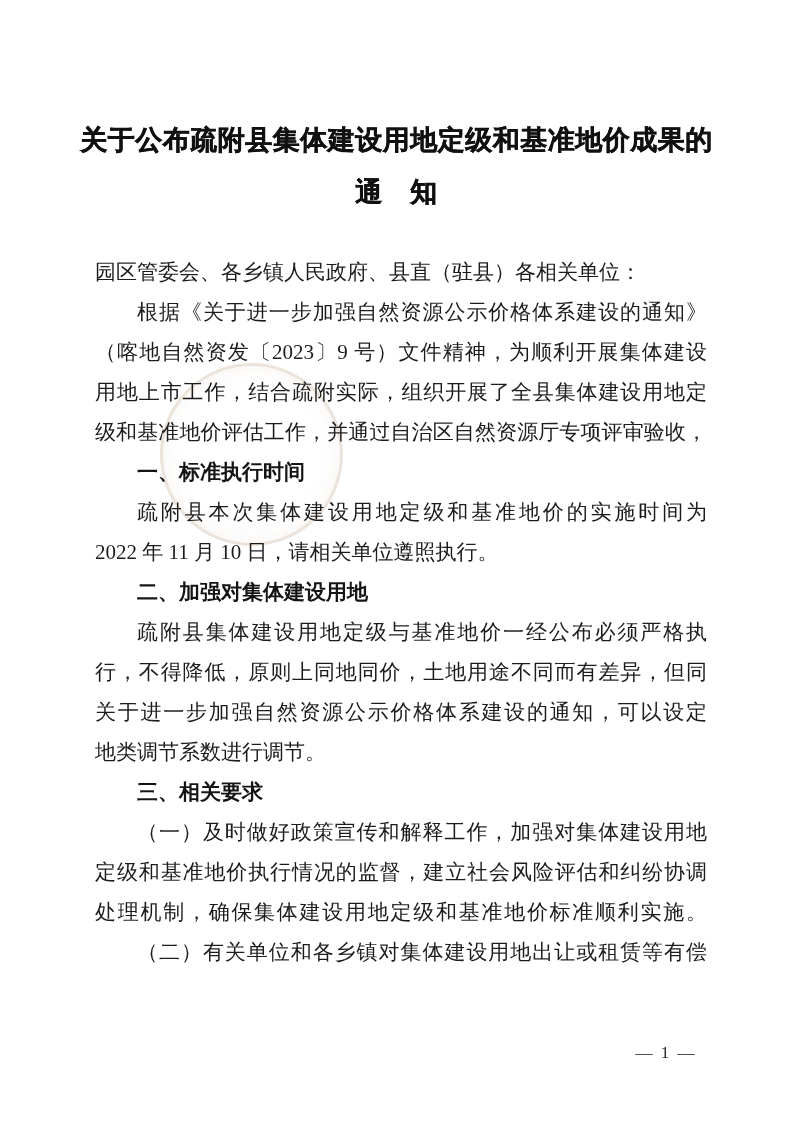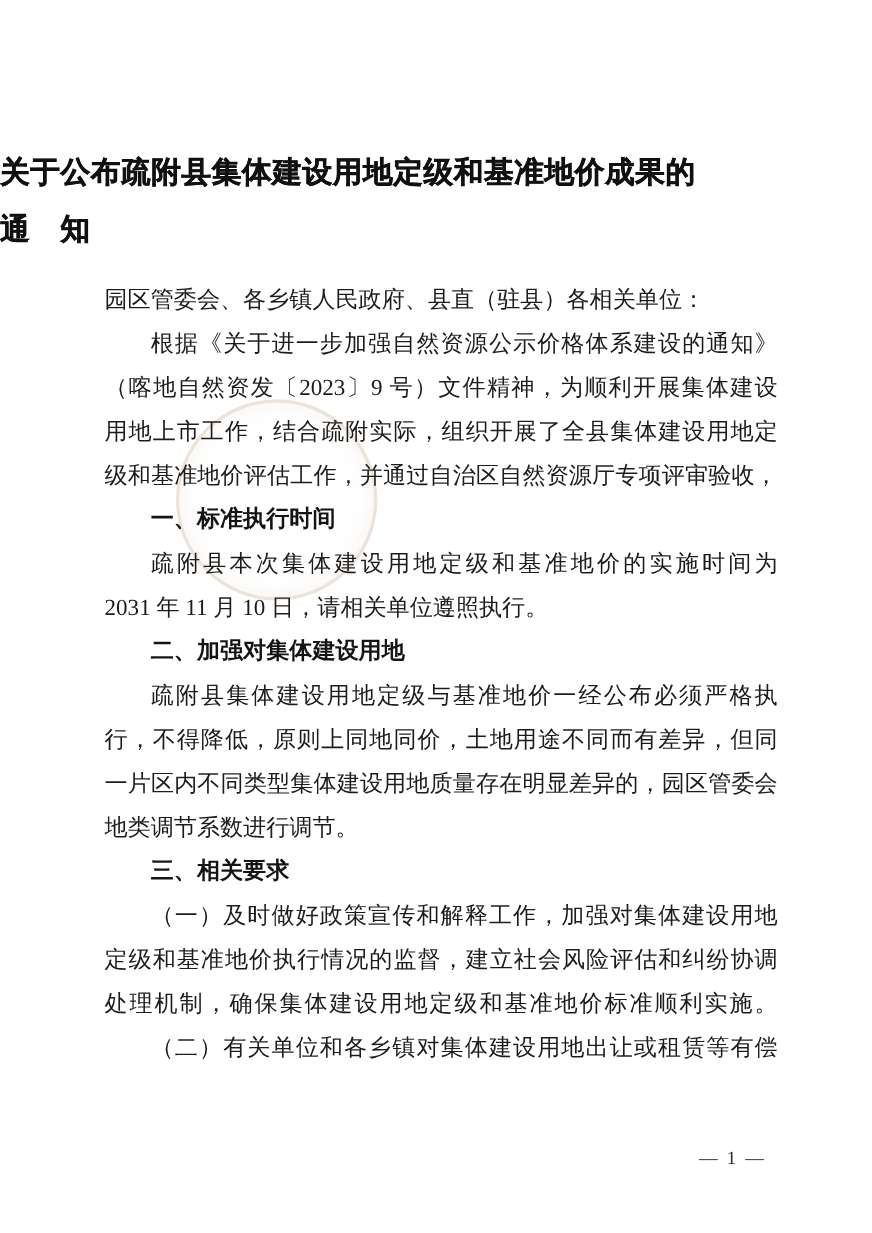--- a/index.html
+++ b/index.html
@@ -20,24 +20,24 @@
     left: 160px;
     top: 363px;
     width: 177px;
     height: 177px;
     border-radius: 50%;
     border: 3px solid rgba(191, 161, 131, 0.30);
     box-shadow: inset 0 0 22px rgba(191, 161, 131, 0.12);
   }
   .title-block {
     position: absolute;
-    top: 130px;
+    top: 114px;
     left: 0;
     right: 0;
-    text-align: left;
+    text-align: center;
   }
   .title-line {
     margin: 0;
     font-size: 27px;
     line-height: 52px;
     font-weight: bold;
     letter-spacing: 0.5px;
     color: #111111;
     -webkit-text-stroke: 0.4px #111111;
   }
@@ -92,25 +92,25 @@
   </div>
 
   <div class="body-block">
     <div class="line end">园区管委会、各乡镇人民政府、县直（驻县）各相关单位：</div>
     <div class="line indent">根据《关于进一步加强自然资源公示价格体系建设的通知》</div>
     <div class="line">（喀地自然资发〔2023〕9 号）文件精神，为顺利开展集体建设</div>
     <div class="line">用地上市工作，结合疏附实际，组织开展了全县集体建设用地定</div>
     <div class="line">级和基准地价评估工作，并通过自治区自然资源厅专项评审验收，</div>
     <div class="line indent heading">一、标准执行时间</div>
     <div class="line indent">疏附县本次集体建设用地定级和基准地价的实施时间为</div>
-    <div class="line end">2031 年 11 月 10 日，请相关单位遵照执行。</div>
+    <div class="line end">2022 年 11 月 10 日，请相关单位遵照执行。</div>
     <div class="line indent heading">二、加强对集体建设用地</div>
     <div class="line indent">疏附县集体建设用地定级与基准地价一经公布必须严格执</div>
     <div class="line">行，不得降低，原则上同地同价，土地用途不同而有差异，但同</div>
-    <div class="line">一片区内不同类型集体建设用地质量存在明显差异的，园区管委会</div>
+    <div class="line">关于进一步加强自然资源公示价格体系建设的通知，可以设定</div>
     <div class="line end">地类调节系数进行调节。</div>
     <div class="line indent heading">三、相关要求</div>
     <div class="line indent">（一）及时做好政策宣传和解释工作，加强对集体建设用地</div>
     <div class="line">定级和基准地价执行情况的监督，建立社会风险评估和纠纷协调</div>
     <div class="line">处理机制，确保集体建设用地定级和基准地价标准顺利实施。</div>
     <div class="line indent">（二）有关单位和各乡镇对集体建设用地出让或租赁等有偿</div>
   </div>
 
   <div class="footer-page-number">— 1 —</div>
 

